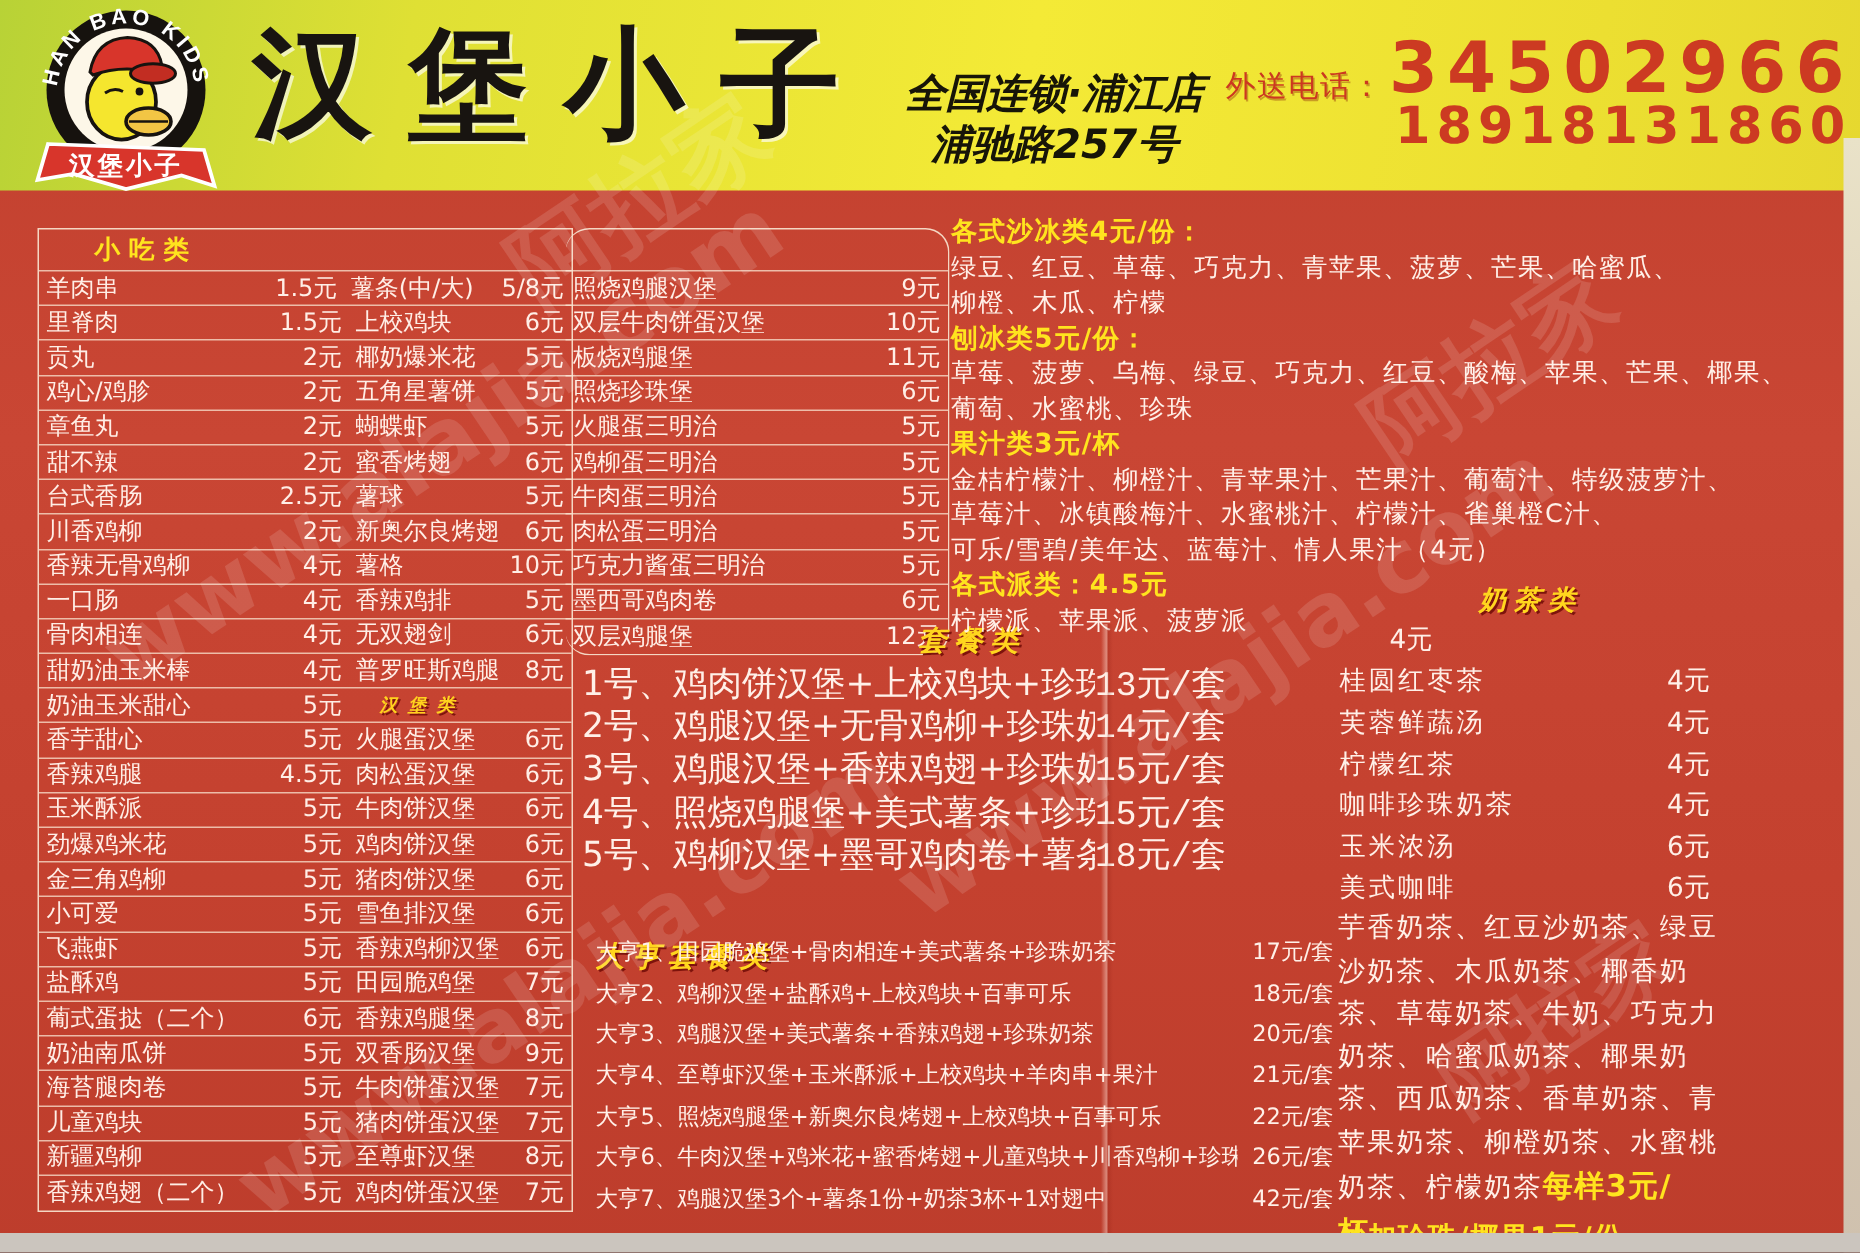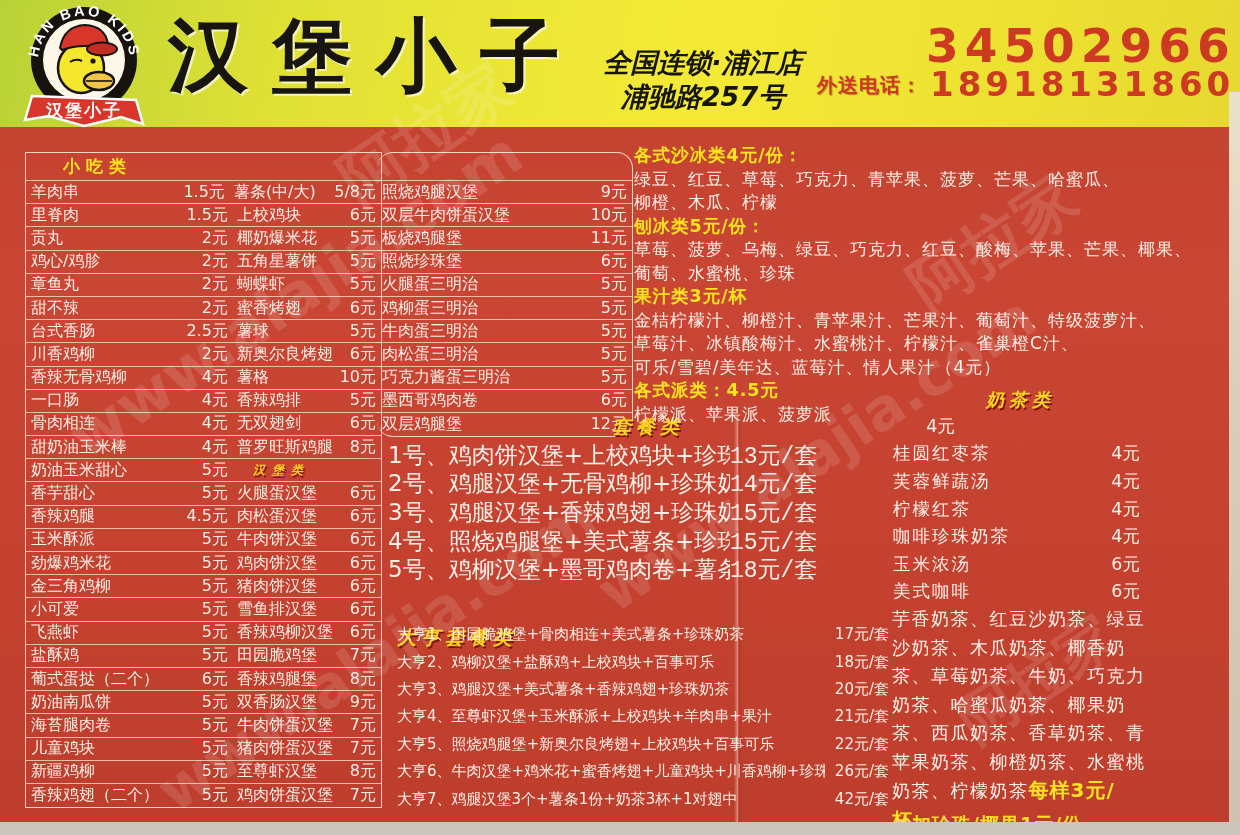--- a/index.html
+++ b/index.html
@@ -9,21 +9,21 @@
     font-family:"DejaVu Sans","Liberation Sans",sans-serif;
   }
   
   .header{position:absolute;left:0;top:0;width:1240px;height:127px;
     background:linear-gradient(100deg,#b8d236 0%,#dfe034 22%,#f4ea36 55%,#ecdf31 85%,#e6d82f 100%);}
   .logo{position:absolute;left:22px;top:4px;width:124px;height:124px;}
   .brand-title{position:absolute;left:168px;top:16px;font-size:80px;line-height:1;font-weight:bold;
     color:#181410;letter-spacing:24px;text-shadow:2px 2px 0 rgba(255,255,255,.65);white-space:nowrap;}
   .addr{position:absolute;left:586px;top:46px;width:234px;text-align:center;color:#171508;
     font-weight:bold;font-size:27px;line-height:1.25;white-space:nowrap;font-style:italic;}
-  .delivery{position:absolute;left:817px;top:72px;color:#cc3820;font-size:20px;font-weight:bold;
+  .delivery{position:absolute;left:817px;top:44px;color:#cc3820;font-size:20px;font-weight:normal;
     letter-spacing:1px;text-shadow:1px 1px 0 rgba(130,20,5,.35);}
   .phone1{position:absolute;left:926px;top:18px;font-size:47px;font-weight:800;color:#cc3a22;
     letter-spacing:6px;white-space:nowrap;}
   .phone2{position:absolute;left:930px;top:64px;font-size:34px;font-weight:800;color:#cc3a22;
     letter-spacing:4px;white-space:nowrap;}
   
   .tbl{position:absolute;border:1px solid rgba(250,232,212,.9);box-sizing:border-box;}
   .tbl-ab{left:25px;top:152px;width:357px;}
   .tbl-c{left:377px;top:152px;width:256px;border-left:none;border-radius:16px;}
   .row{display:flex;align-items:center;height:23.2px;box-sizing:border-box;padding:0 5px;

